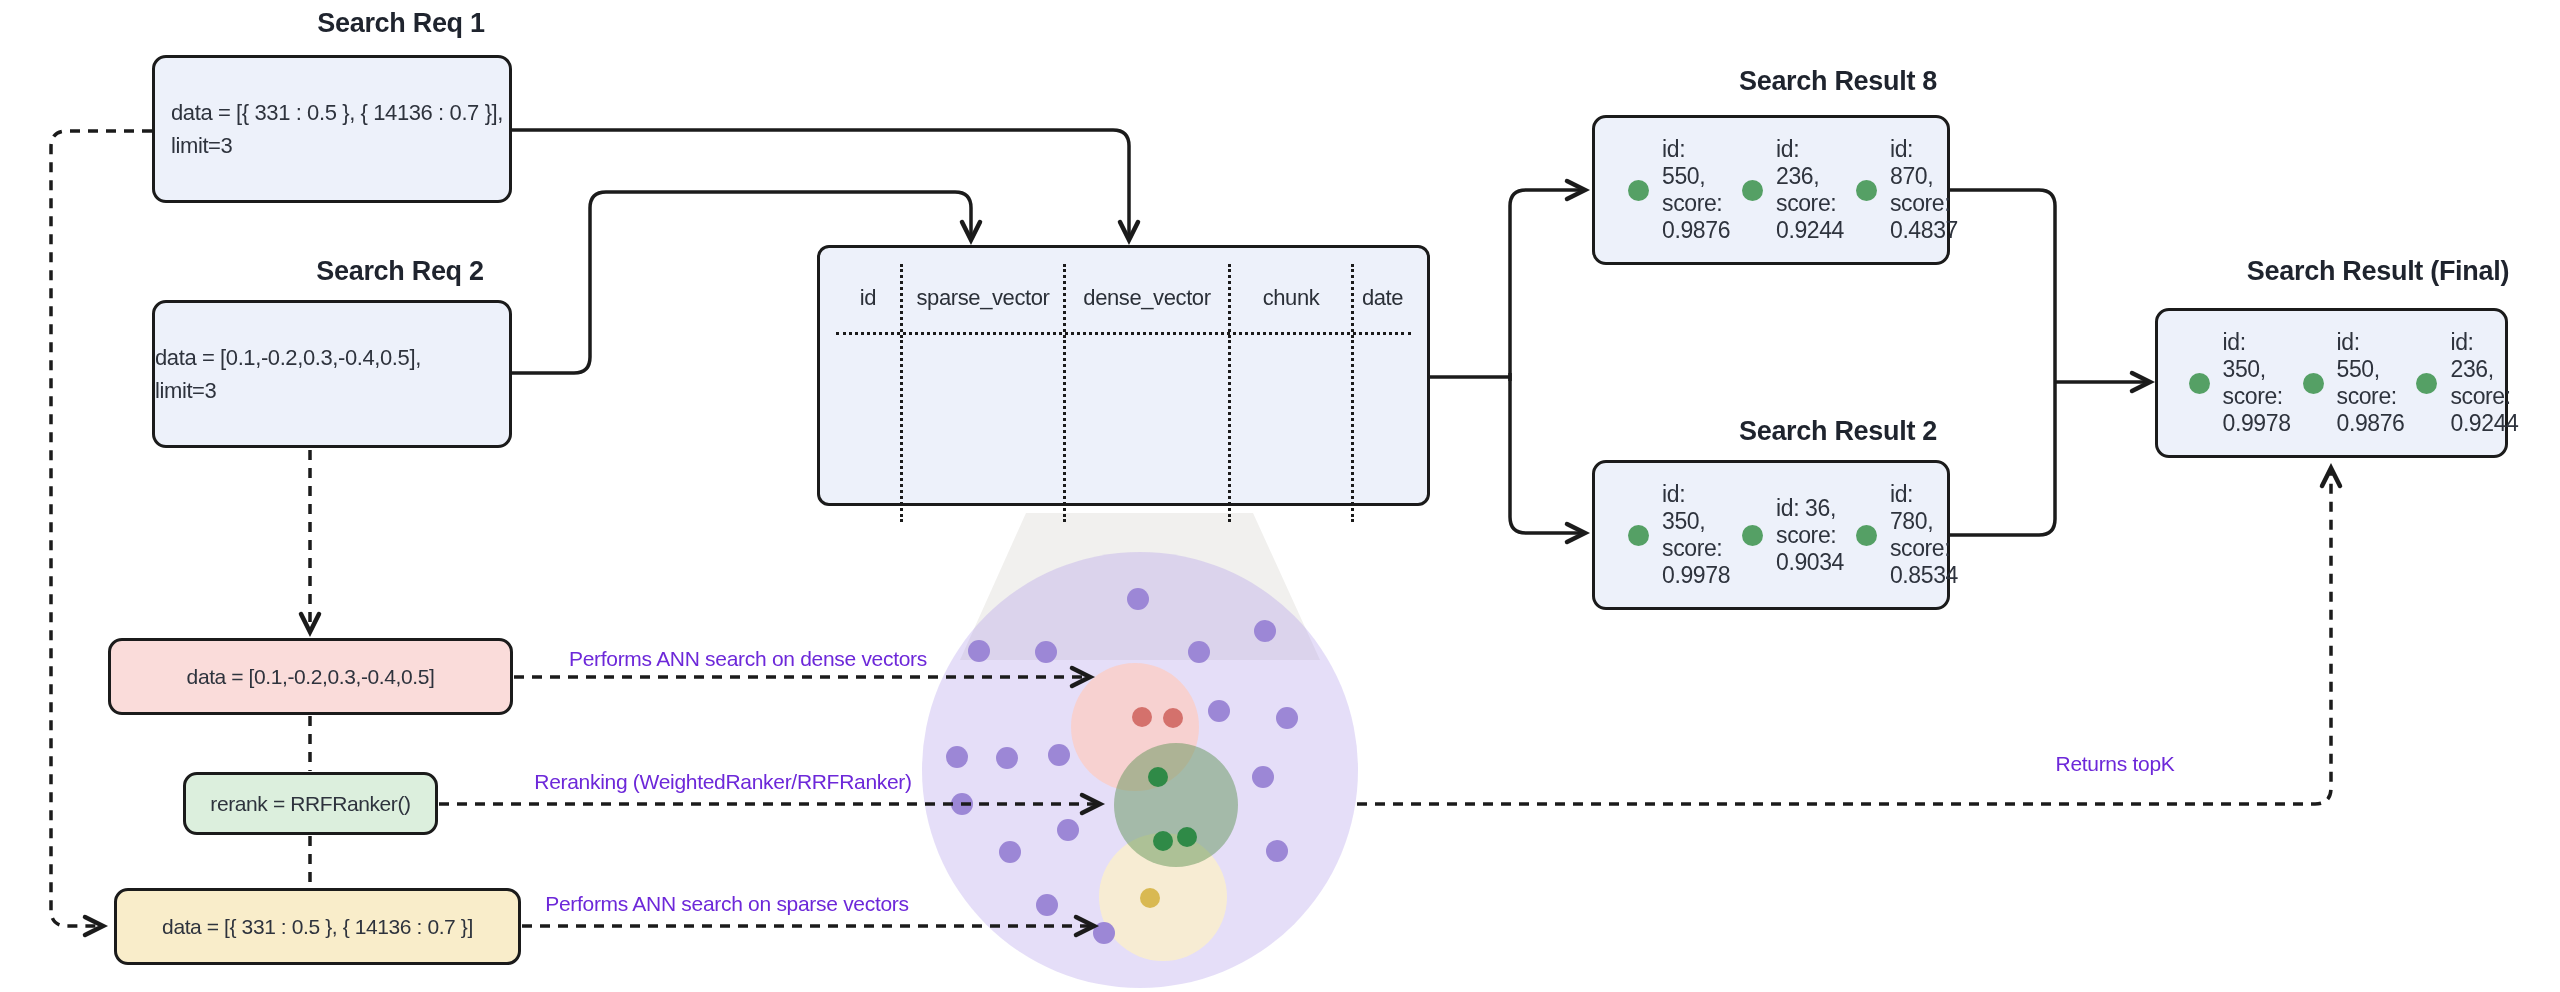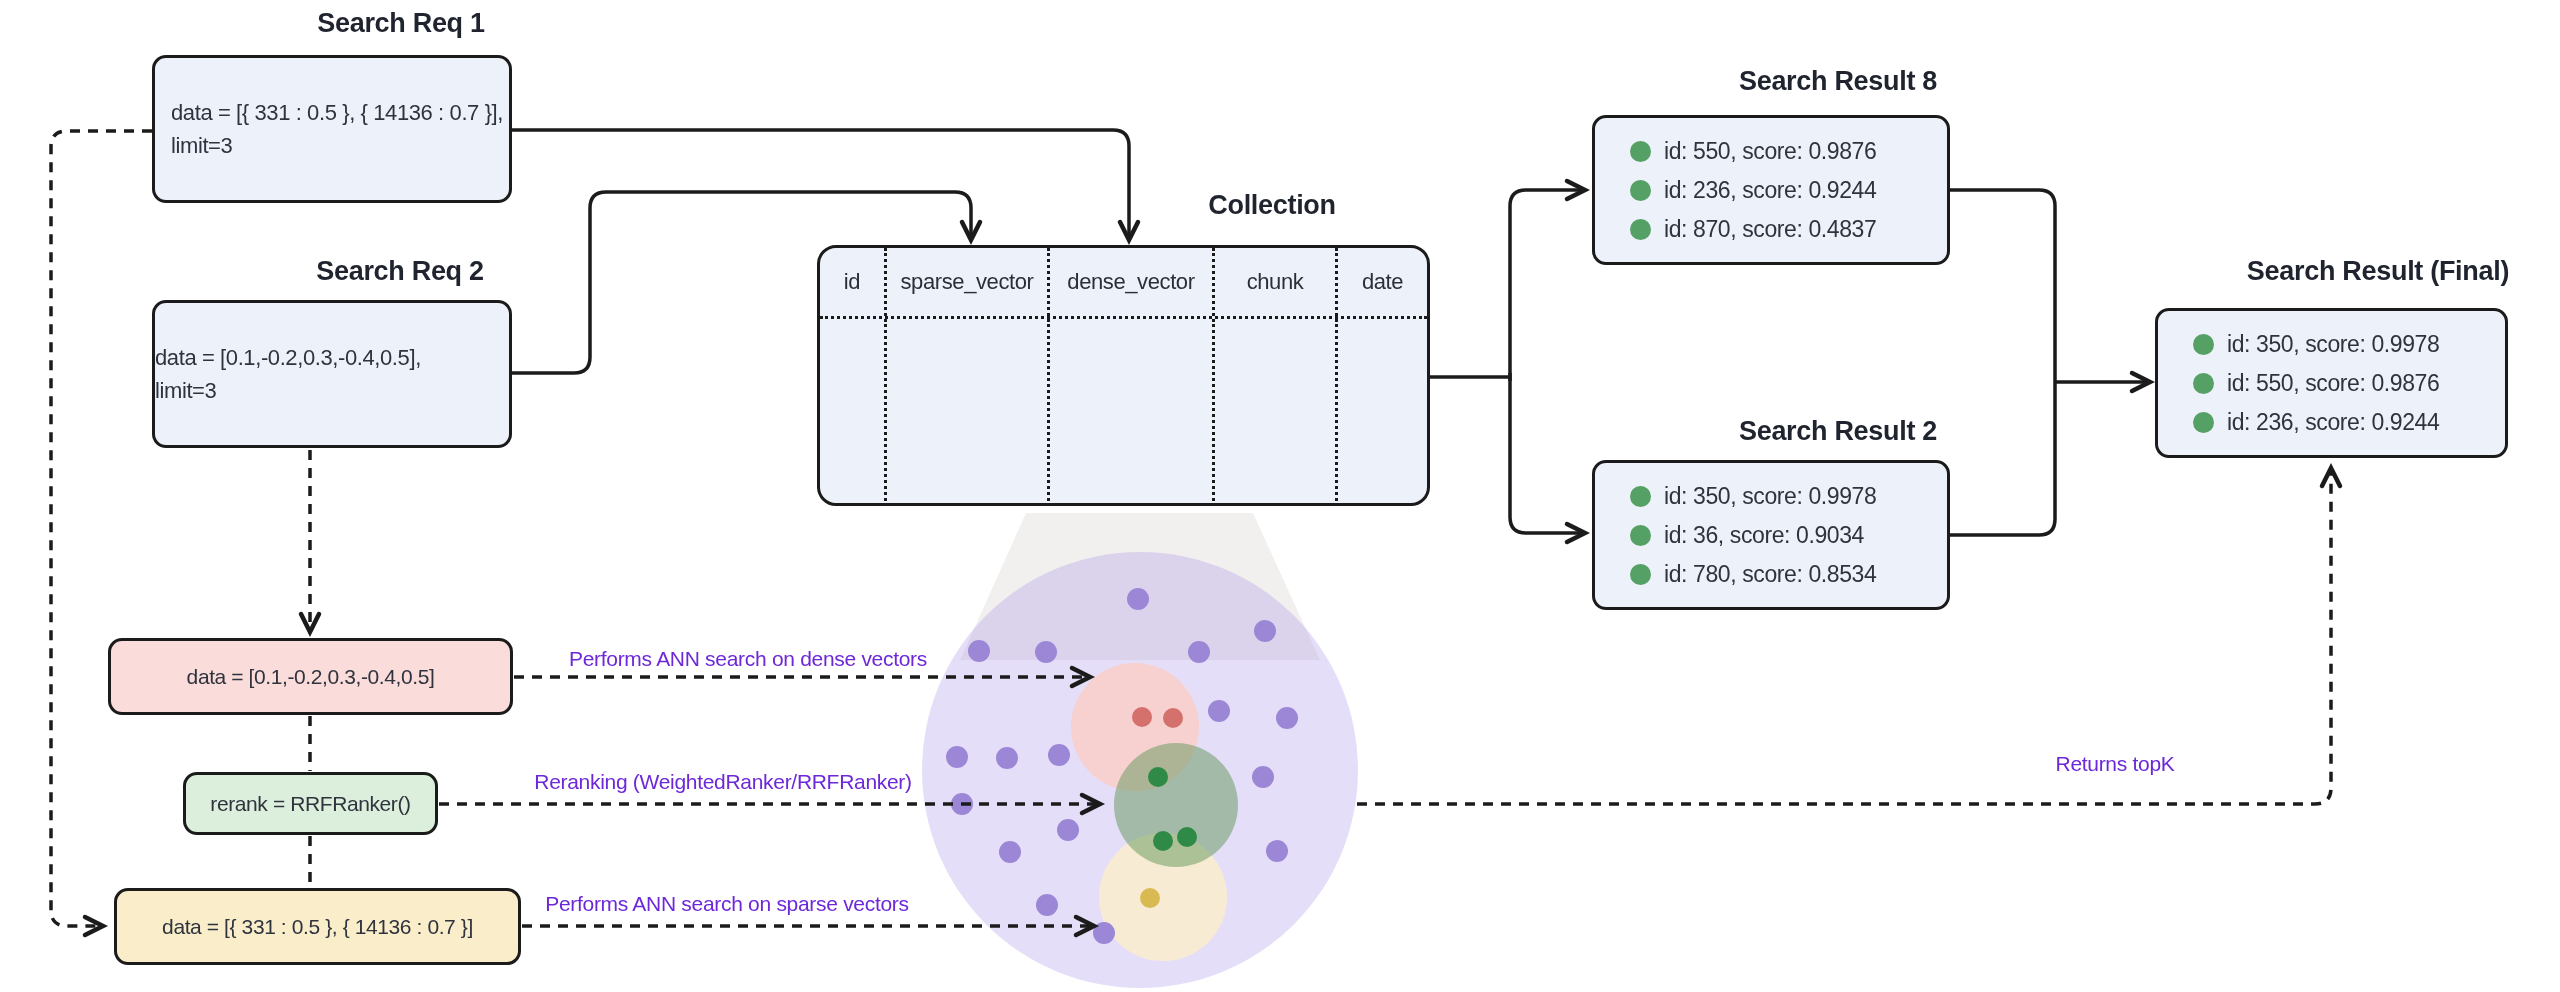--- a/index.html
+++ b/index.html
@@ -5,28 +5,28 @@
   html,body{margin:0;padding:0;background:#ffffff;}
   .canvas{position:relative;width:2560px;height:992px;background:#ffffff;overflow:hidden;
           font-family:"Liberation Sans","DejaVu Sans",sans-serif;}
   svg.wires{position:absolute;left:0;top:0;width:2560px;height:992px;}
 
   .title{position:absolute;font-weight:700;font-size:27px;color:#1f242e;text-align:center;width:420px;letter-spacing:-0.3px;}
   .node{position:absolute;box-sizing:border-box;background:#edf1fa;border:3px solid #1b1b1b;border-radius:14px;}
   .code{font-size:22px;color:#2e333d;letter-spacing:-0.4px;}
   .req-node{display:flex;flex-direction:column;justify-content:center;line-height:33px;}
 
-  .result-node{display:flex;flex-direction:column;justify-content:center;gap:12px;padding-left:35px;}
+  .result-node{display:flex;justify-content:center;gap:12px;padding-left:44px;}
   .result-row{display:flex;align-items:center;gap:13px;font-size:23px;color:#2e333d;letter-spacing:-0.4px;}
   .bullet{width:21px;height:21px;border-radius:50%;background:#55a065;flex:0 0 auto;}
 
   .pill{display:flex;align-items:center;justify-content:center;text-align:center;}
   .pill .code{font-size:21px;}
 
-  .table-node{border-radius:19px;padding:0;}
+  .table-node{border-radius:12px;padding:16px;}
   .table-head{display:grid;grid-template-columns:64px 163px 165px 123px auto;height:68px;
               border-bottom:3px dotted #1b1b1b;}
   .table-body{display:grid;grid-template-columns:64px 163px 165px 123px auto;height:187px;}
   .tcell{display:flex;align-items:center;justify-content:center;font-size:22px;color:#2b3038;letter-spacing:-0.4px;}
   .tcell.div{border-left:3px dotted #1b1b1b;}
 
   .annot{position:absolute;font-size:21px;color:#6d28d9;text-align:center;width:520px;letter-spacing:-0.3px;}
 </style>
 </head>
 <body>
@@ -85,21 +85,20 @@
     <path d="M 310 716 V 771" fill="none" stroke="#1b1b1b" stroke-width="3.5" stroke-dasharray="10 8"></path>
     <path d="M 310 836 V 887" fill="none" stroke="#1b1b1b" stroke-width="3.5" stroke-dasharray="10 8"></path>
     <path d="M 514 677 H 1090" fill="none" stroke="#1b1b1b" stroke-width="3.5" stroke-dasharray="10 8" marker-end="url(#ah)"></path>
     <path d="M 439 804 H 1100" fill="none" stroke="#1b1b1b" stroke-width="3.5" stroke-dasharray="10 8" marker-end="url(#ah)"></path>
     <path d="M 522 926 H 1094" fill="none" stroke="#1b1b1b" stroke-width="3.5" stroke-dasharray="10 8" marker-end="url(#ah)"></path>
     <path d="M 1357 804 H 2315 Q 2331 804 2331 788 V 468" fill="none" stroke="#1b1b1b" stroke-width="3.5" stroke-dasharray="10 8" marker-end="url(#ah)"></path>
   </svg>
 
   <div class="title" style="left:191px;top:8px;">Search Req 1</div>
   <div class="title" style="left:190px;top:256px;">Search Req 2</div>
-  <div class="title" style="left:1062px;top:190px;">Collection</div>
   <div class="title" style="left:1628px;top:66px;">Search Result 8</div>
   <div class="title" style="left:1628px;top:416px;">Search Result 2</div>
   <div class="title" style="left:2168px;top:256px;">Search Result (Final)</div>
 
   <div class="node req-node" style="left:152px;top:55px;width:360px;height:148px;padding-left:16px;">
     <div class="code">data = [{ 331 : 0.5 }, { 14136 : 0.7 }],</div>
     <div class="code">limit=3</div>
   </div>
   <div class="node req-node" style="left:152px;top:300px;width:360px;height:148px;">
     <div class="code">data = [0.1,-0.2,0.3,-0.4,0.5],</div>

